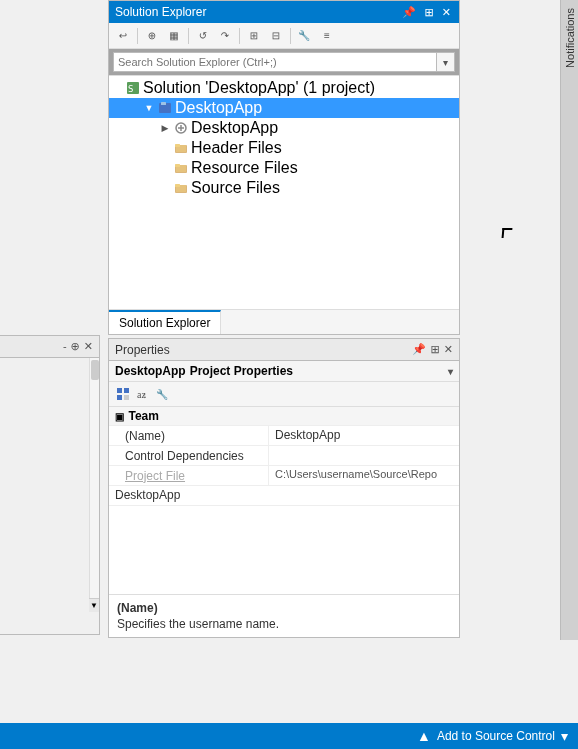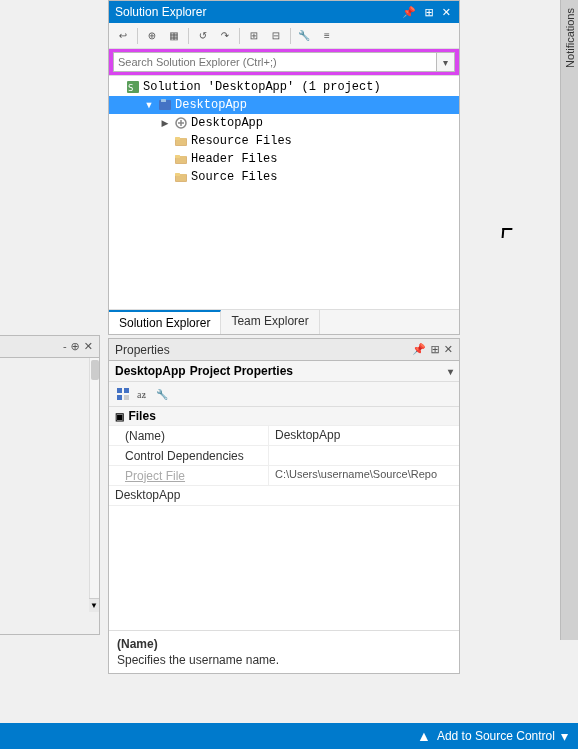--- a/index.html
+++ b/index.html
@@ -102,21 +102,21 @@
       height: 16px;
       background: #ccc;
       margin: 0 2px;
     }
 
     .search-bar {
       padding: 3px 4px;
       border-bottom: 1px solid #ddd;
       display: flex;
       align-items: center;
-      background: #d946ef;
+      background: #a3a3a3;
     }
     .search-input {
       flex: 1;
       border: 1px solid #bbb;
       padding: 2px 4px;
       font-size: 11px;
       color: #888;
       outline: none;
       height: 20px;
     }
@@ -173,22 +173,21 @@
     .tree-icon {
       width: 16px;
       height: 16px;
       display: inline-flex;
       align-items: center;
       justify-content: center;
       flex-shrink: 0;
       margin-right: 2px;
     }
     .tree-label {
-      font-size: 12px;
-      font-family: Liberation Mono, monospace;
+      font-size: 16px;
     }
 
     
     .panel-tabs {
       border-top: 1px solid #ddd;
       display: flex;
       background: #f5f5f5;
       min-height: 24px;
     }
     .panel-tab {
@@ -203,21 +202,21 @@
       border-top: 2px solid #007acc;
       color: #000;
     }
 
     
     .properties-panel {
       position: absolute;
       left: 108px;
       top: 338px;
       width: 352px;
-      height: 336px;
+      height: 300px;
       background: #fff;
       border: 1px solid #bbb;
       display: flex;
       flex-direction: column;
     }
 
     .properties-titlebar {
       background: #eaeaea;
       border-bottom: 1px solid #bbb;
       padding: 3px 6px;
@@ -500,57 +499,56 @@
       <span class="tree-indent"></span>
       <span class="tree-indent"></span>
       <span class="tree-expander">&nbsp;</span>
       <span class="tree-icon">
         <svg class="icon-svg" viewBox="0 0 14 14">
           <rect x="1" y="4" width="12" height="8" fill="#dcb67a" rx="1"></rect>
           <rect x="1" y="3" width="5" height="3" fill="#f0d080" rx="0.5"></rect>
           <rect x="2" y="4" width="10" height="7" fill="#f0d080" opacity="0.5"></rect>
         </svg>
       </span>
-      <span class="tree-label">Resource Files</span>
+      <span class="tree-label">Header Files</span>
     </div>
 
     <div class="tree-item">
       <span class="tree-indent"></span>
       <span class="tree-indent"></span>
       <span class="tree-indent"></span>
       <span class="tree-expander">&nbsp;</span>
       <span class="tree-icon">
         <svg class="icon-svg" viewBox="0 0 14 14">
           <rect x="1" y="4" width="12" height="8" fill="#dcb67a" rx="1"></rect>
           <rect x="1" y="3" width="5" height="3" fill="#f0d080" rx="0.5"></rect>
           <rect x="2" y="4" width="10" height="7" fill="#f0d080" opacity="0.5"></rect>
         </svg>
       </span>
-      <span class="tree-label">Header Files</span>
+      <span class="tree-label">Resource Files</span>
     </div>
 
     <div class="tree-item">
       <span class="tree-indent"></span>
       <span class="tree-indent"></span>
       <span class="tree-indent"></span>
       <span class="tree-expander">&nbsp;</span>
       <span class="tree-icon">
         <svg class="icon-svg" viewBox="0 0 14 14">
           <rect x="1" y="4" width="12" height="8" fill="#dcb67a" rx="1"></rect>
           <rect x="1" y="3" width="5" height="3" fill="#f0d080" rx="0.5"></rect>
           <rect x="2" y="4" width="10" height="7" fill="#f0d080" opacity="0.5"></rect>
         </svg>
       </span>
       <span class="tree-label">Source Files</span>
     </div>
   </div>
 
   <div class="panel-tabs">
     <div class="panel-tab active">Solution Explorer</div>
-    <div class="panel-tab">Team Explorer</div>
   </div>
 </div>
 
 <div class="left-panel">
   <div class="left-panel-titlebar">
     <span style="font-size:12px;color:#333;"></span>
     <div class="left-panel-titlebar-btns">
       <span>-</span>
       <span>⊕</span>
       <span>✕</span>
@@ -593,21 +591,21 @@
       <svg width="14" height="14" viewBox="0 0 14 14">
         <text x="1" y="11" font-size="10" fill="#555" font-family="serif">az</text>
         <text x="7" y="11" font-size="7" fill="#555">↕</text>
       </svg>
     </button>
     <button class="toolbar-btn" title="Property Pages">🔧</button>
   </div>
 
   <div class="prop-section-header">
     <span style="font-size:10px;">▣</span>
-    <span>Files</span>
+    <span>Team</span>
   </div>
 
   <div class="prop-row">
     <div class="prop-name">(Name)</div>
     <div class="prop-value">DesktopApp</div>
   </div>
   <div class="prop-row">
     <div class="prop-name">Control Dependencies</div>
     <div class="prop-value"></div>
   </div>

